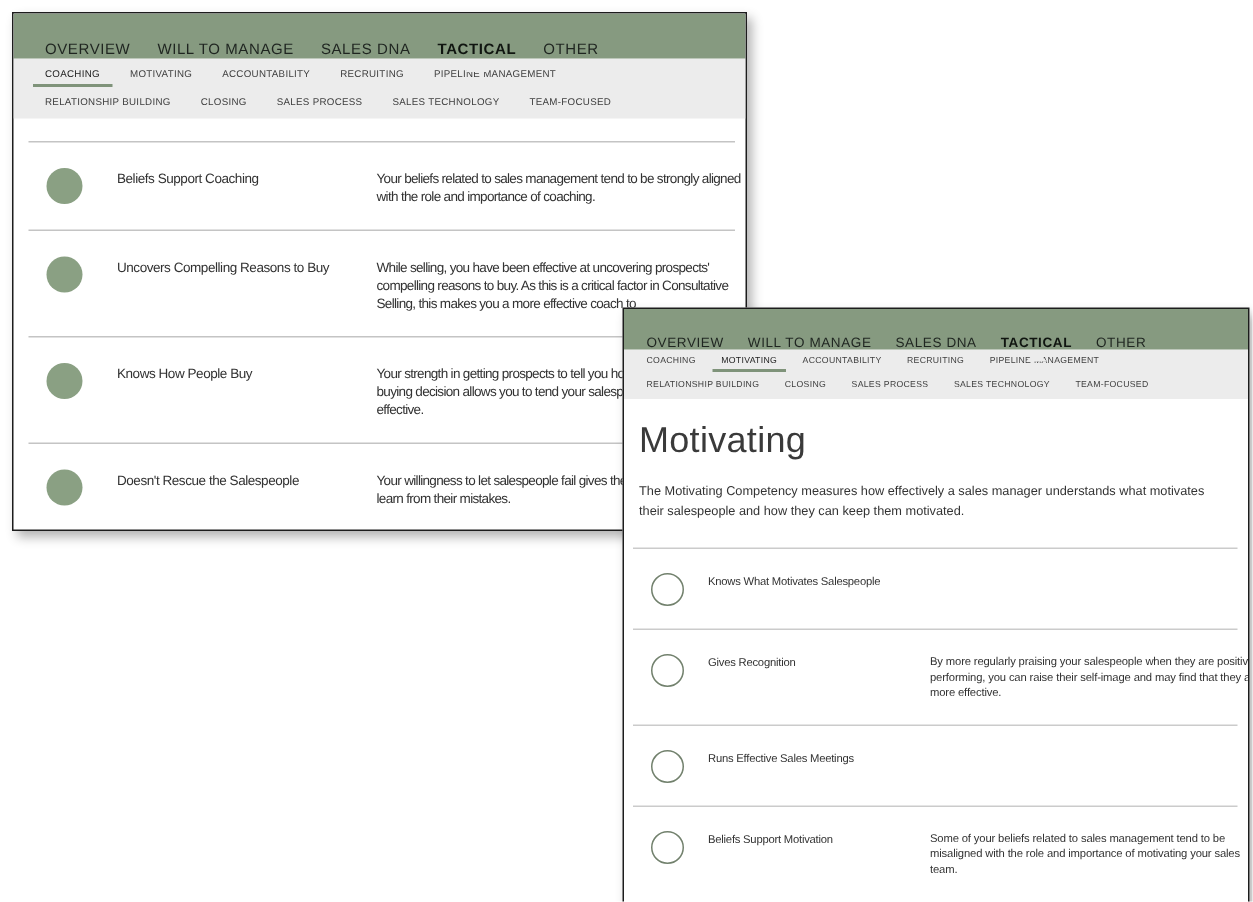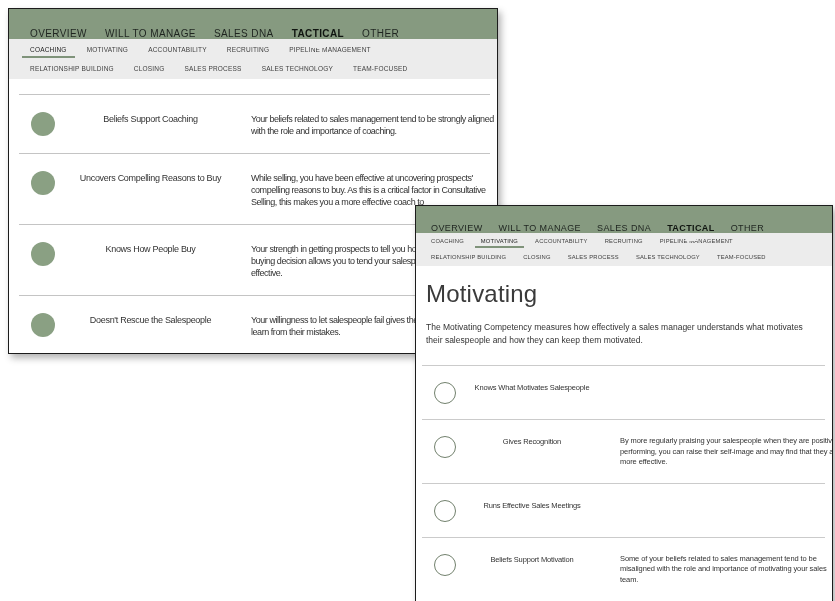--- a/index.html
+++ b/index.html
@@ -38,21 +38,21 @@
   .strip{background:var(--strip);padding:7px 0 7px 21px;display:flex;flex-direction:column;gap:7px;}
   .strip-row{display:flex;gap:20px;}
   .subtab{font-size:6.5px;letter-spacing:.2px;color:#3e3e3e;cursor:pointer;white-space:nowrap;}
   .subtab.active{margin:0 -8px;padding:0 8px 3px;border-bottom:2.5px solid var(--underline);color:#222;}
 
   
   .list{margin:15px 7px 0 10px;}
   .row{display:flex;align-items:flex-start;border-top:1px solid #c4c4c4;padding:16px 0;}
   .dot{flex:none;width:24px;height:24px;border-radius:50%;margin-left:12px;margin-top:1px;background:var(--circle-green);}
   .dot.empty{background:transparent;border:1px solid #72816d;width:22px;height:22px;}
-  .label{flex:none;width:145px;margin-left:23px;padding-top:3px;font-size:9px;letter-spacing:-.3px;color:#323232;text-align:center;}
+  .label{flex:none;width:145px;margin-left:23px;padding-top:3px;font-size:9px;letter-spacing:-.3px;color:#323232;}
   .desc{flex:1;padding-top:2px;font-size:9px;letter-spacing:-.45px;line-height:12px;color:#323232;white-space:pre;margin-left:28px;}
 
   
   .sm .hdr{height:27px;gap:16px;padding-left:15px;}
   .sm .nav-item{font-size:9px;}
   .sm .notch{bottom:-8px;border-left-width:7px;border-right-width:7px;border-bottom-width:7px;}
   .sm .strip{padding:5px 0 6px 15px;gap:6px;}
   .sm .strip-row{gap:17px;}
   .sm .subtab{font-size:5.8px;}
   .sm .subtab.active{border-bottom-width:2px;margin:0 -6px;padding:0 6px 2px;}

